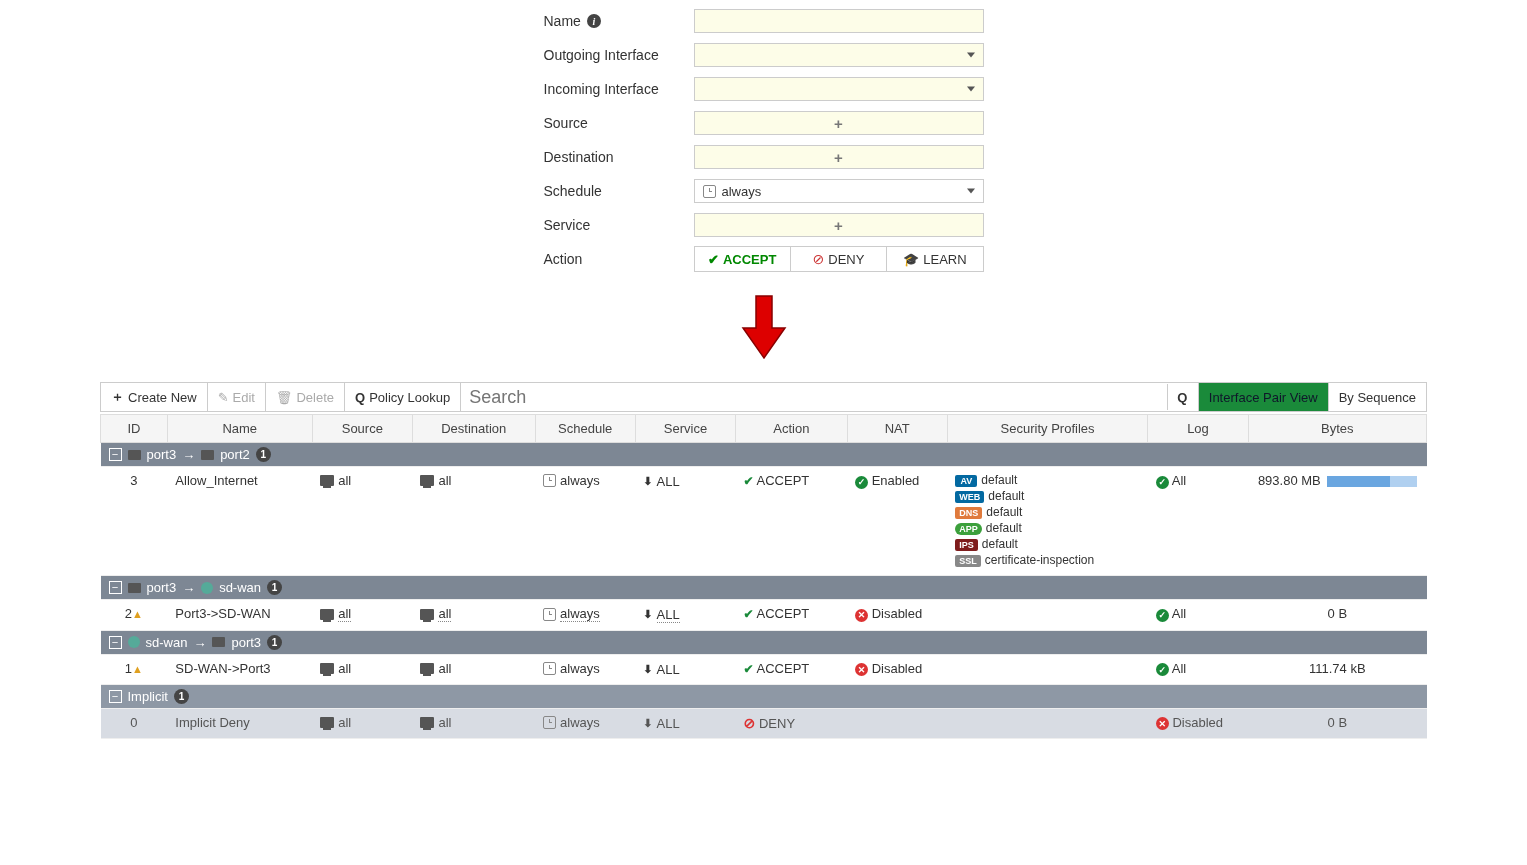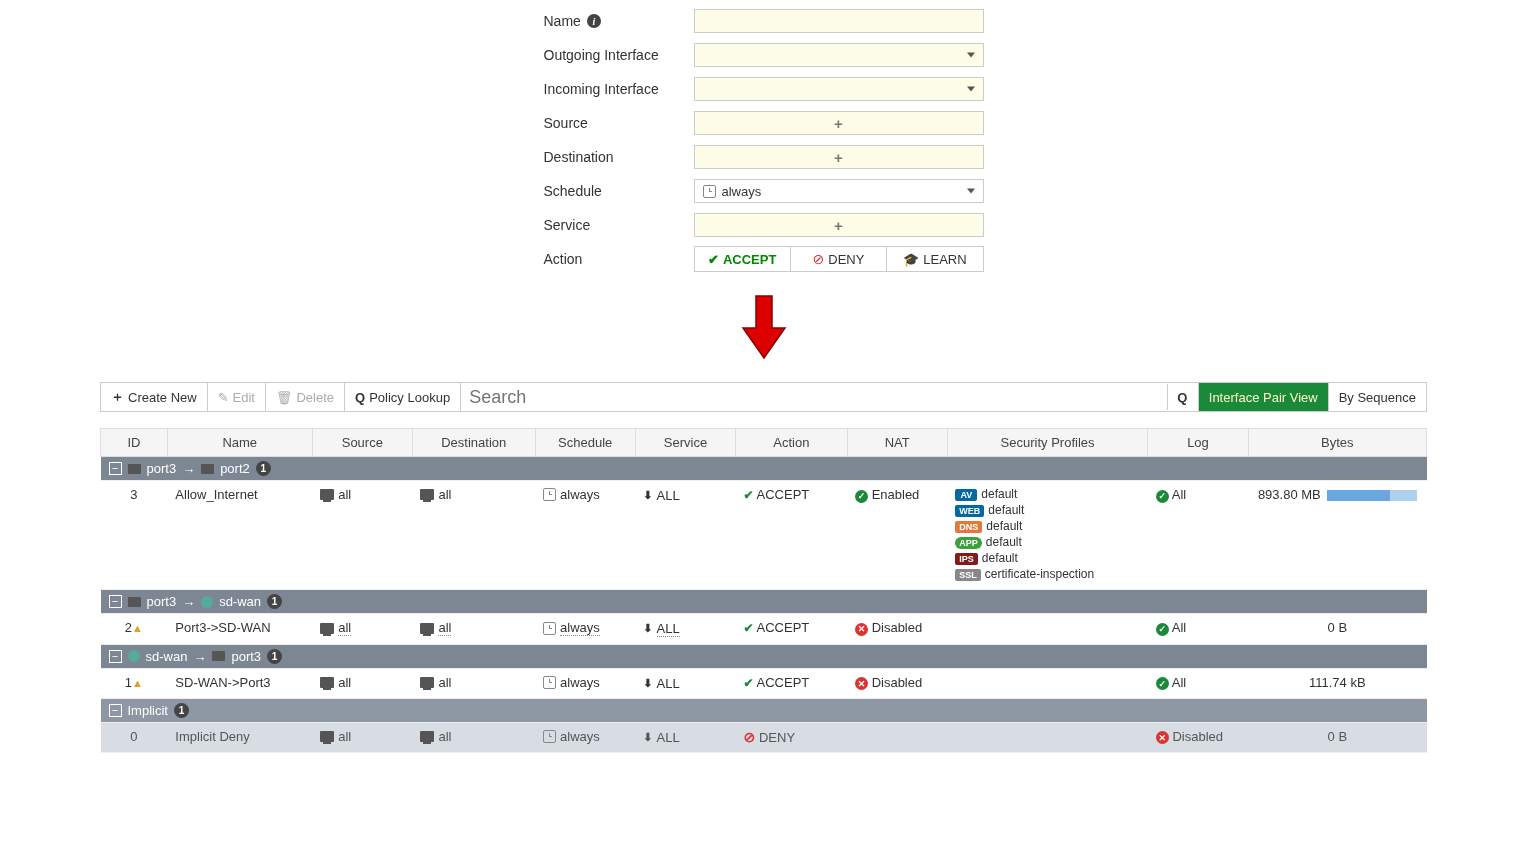--- a/index.html
+++ b/index.html
@@ -28,24 +28,24 @@
 
 .policy-area { padding: 0 100px; }
 .toolbar { display: flex; align-items: center; border: 1px solid #ccc; }
 .tb-btn { padding: 4px 10px; border-right: 1px solid #ccc; display: flex; align-items: center; gap: 4px; background: #fff; font-size: 13px; height: 28px; }
 .tb-btn.disabled { color: #aaa; }
 .tb-search { flex: 1; display: flex; align-items: center; }
 .tb-search input { flex: 1; border: none; height: 26px; padding: 0 8px; font-size: 18px; outline: none; }
 .tb-search-btn { width: 30px; height: 26px; border: 1px solid #ccc; border-top: none; border-bottom: none; border-right: none; margin-left: auto; margin-right: 1px; display: flex; align-items: center; justify-content: center; }
 .view-toggle { display: flex; margin-left: auto; }
 .vt-btn { padding: 4px 10px; font-size: 13px; border-left: 1px solid #ccc; height: 28px; display: flex; align-items: center; }
-.vt-active { background: #1a8a3a; color: #fef9c3; text-align: center; }
-
-
-.policy-table { width: 100%; border-collapse: collapse; margin-top: 16px; }
+.vt-active { background: #1a8a3a; color: #0f172a; text-align: center; }
+
+
+.policy-table { width: 100%; border-collapse: collapse; margin-top: 2px; }
 .policy-table th { background: #f5f5f5; border: 1px solid #ddd; padding: 6px 8px; font-weight: normal; font-size: 13px; text-align: center; color: #444; }
 .policy-table td { padding: 6px 8px; font-size: 13px; vertical-align: top; border-bottom: 1px solid #eee; }
 .group-row td { background: #7d8794; color: #fff; padding: 4px 8px; font-size: 13px; }
 .group-row-alt td { background: #8e98a5; color: #fff; padding: 4px 8px; font-size: 13px; }
 .group-content { display: flex; align-items: center; gap: 6px; }
 .collapse-box { display: inline-flex; width: 13px; height: 13px; border: 1px solid #fff; align-items: center; justify-content: center; font-size: 11px; line-height: 1; }
 .badge-count { display: inline-flex; width: 15px; height: 15px; border-radius: 50%; background: #444; color: #fff; align-items: center; justify-content: center; font-size: 10px; font-weight: bold; }
 .implicit-row td { background: #d8dce3; color: #555; }
 .cell-icon { display: inline-flex; align-items: center; gap: 4px; }
 .addr-icon { width: 14px; height: 11px; background: #555; display: inline-block; border-radius: 1px; position: relative; }

